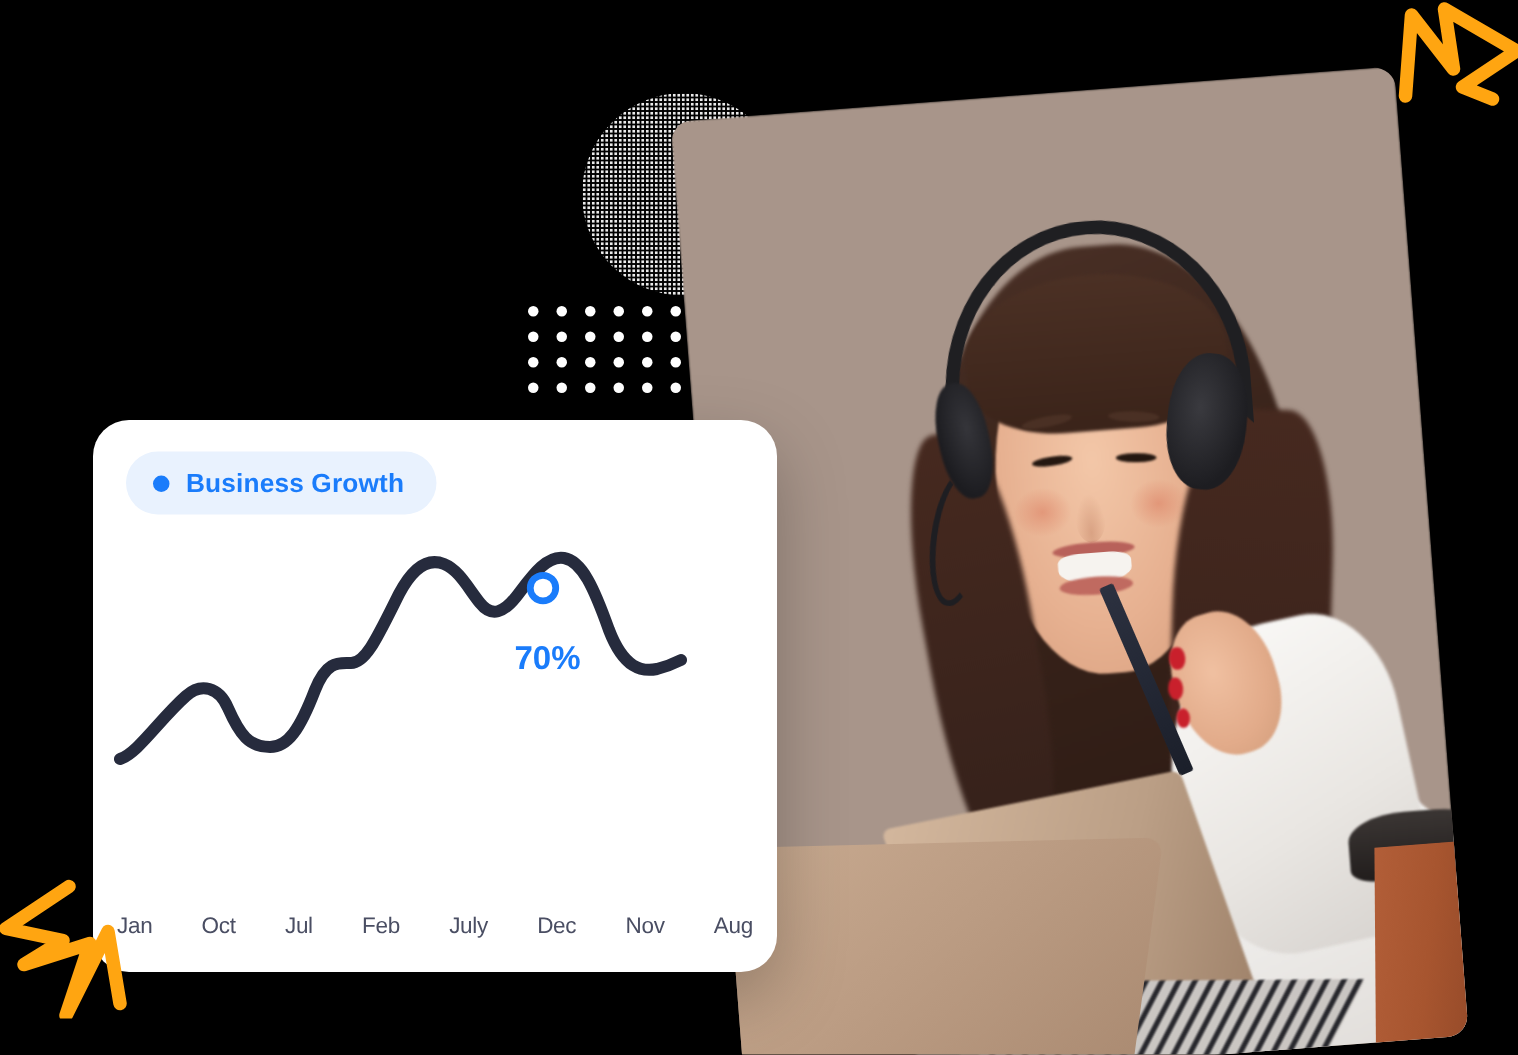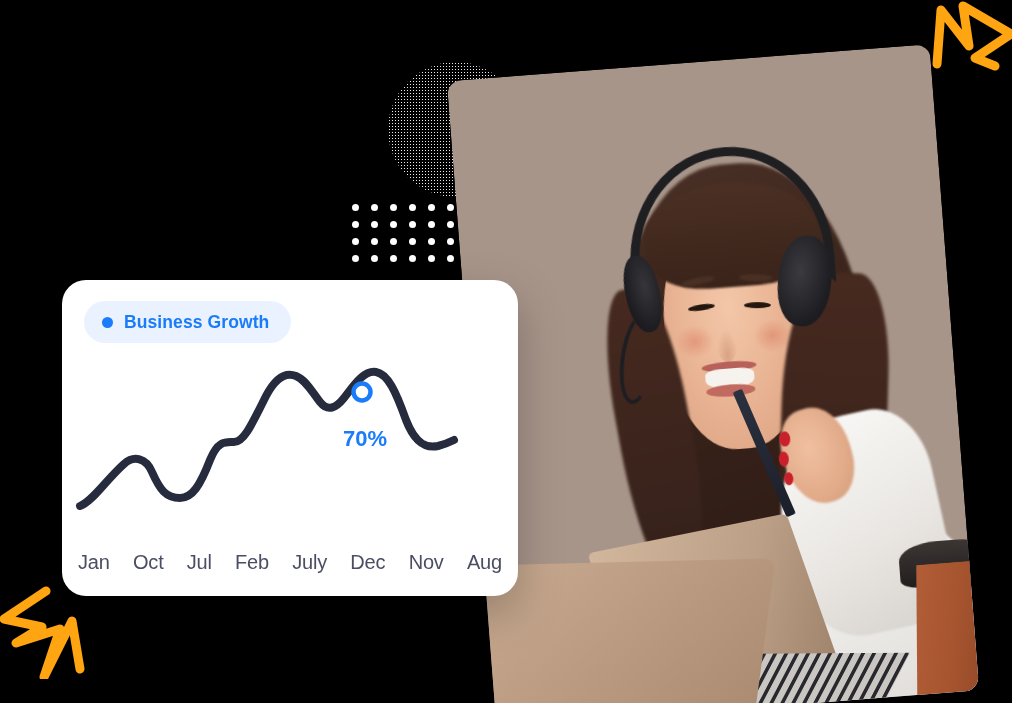--- a/index.html
+++ b/index.html
@@ -353,21 +353,21 @@
     background: #ffffff;
     border-radius: 50%;
     justify-self: start;
     align-self: start;
   }
 
   
   .chart-card {
     position: absolute;
     left: 62px; top: 280px;
-    width: 456px; height: 316px;
+    width: 456px; height: 368px;
     background: #ffffff;
     border-radius: 24px;
     z-index: 5;
     box-shadow: 0 18px 46px rgba(0,0,0,0.25);
     overflow: hidden;
   }
 
   .legend-badge {
     position: absolute;
     left: 22px; top: 21px;
@@ -412,21 +412,21 @@
   .months {
     position: absolute;
     left: 12px; bottom: 22px;
     width: 432px;
     display: flex;
     justify-content: space-between;
     padding: 0 4px;
   }
   .months span {
     color: #4a4e63;
-    font-size: 20px;
+    font-size: 15px;
     font-weight: normal;
     letter-spacing: -0.2px;
   }
 
   
   .squiggle-tr {
     position: absolute;
     left: 925px; top: -4px;
     width: 92px; height: 80px;
     z-index: 7;

